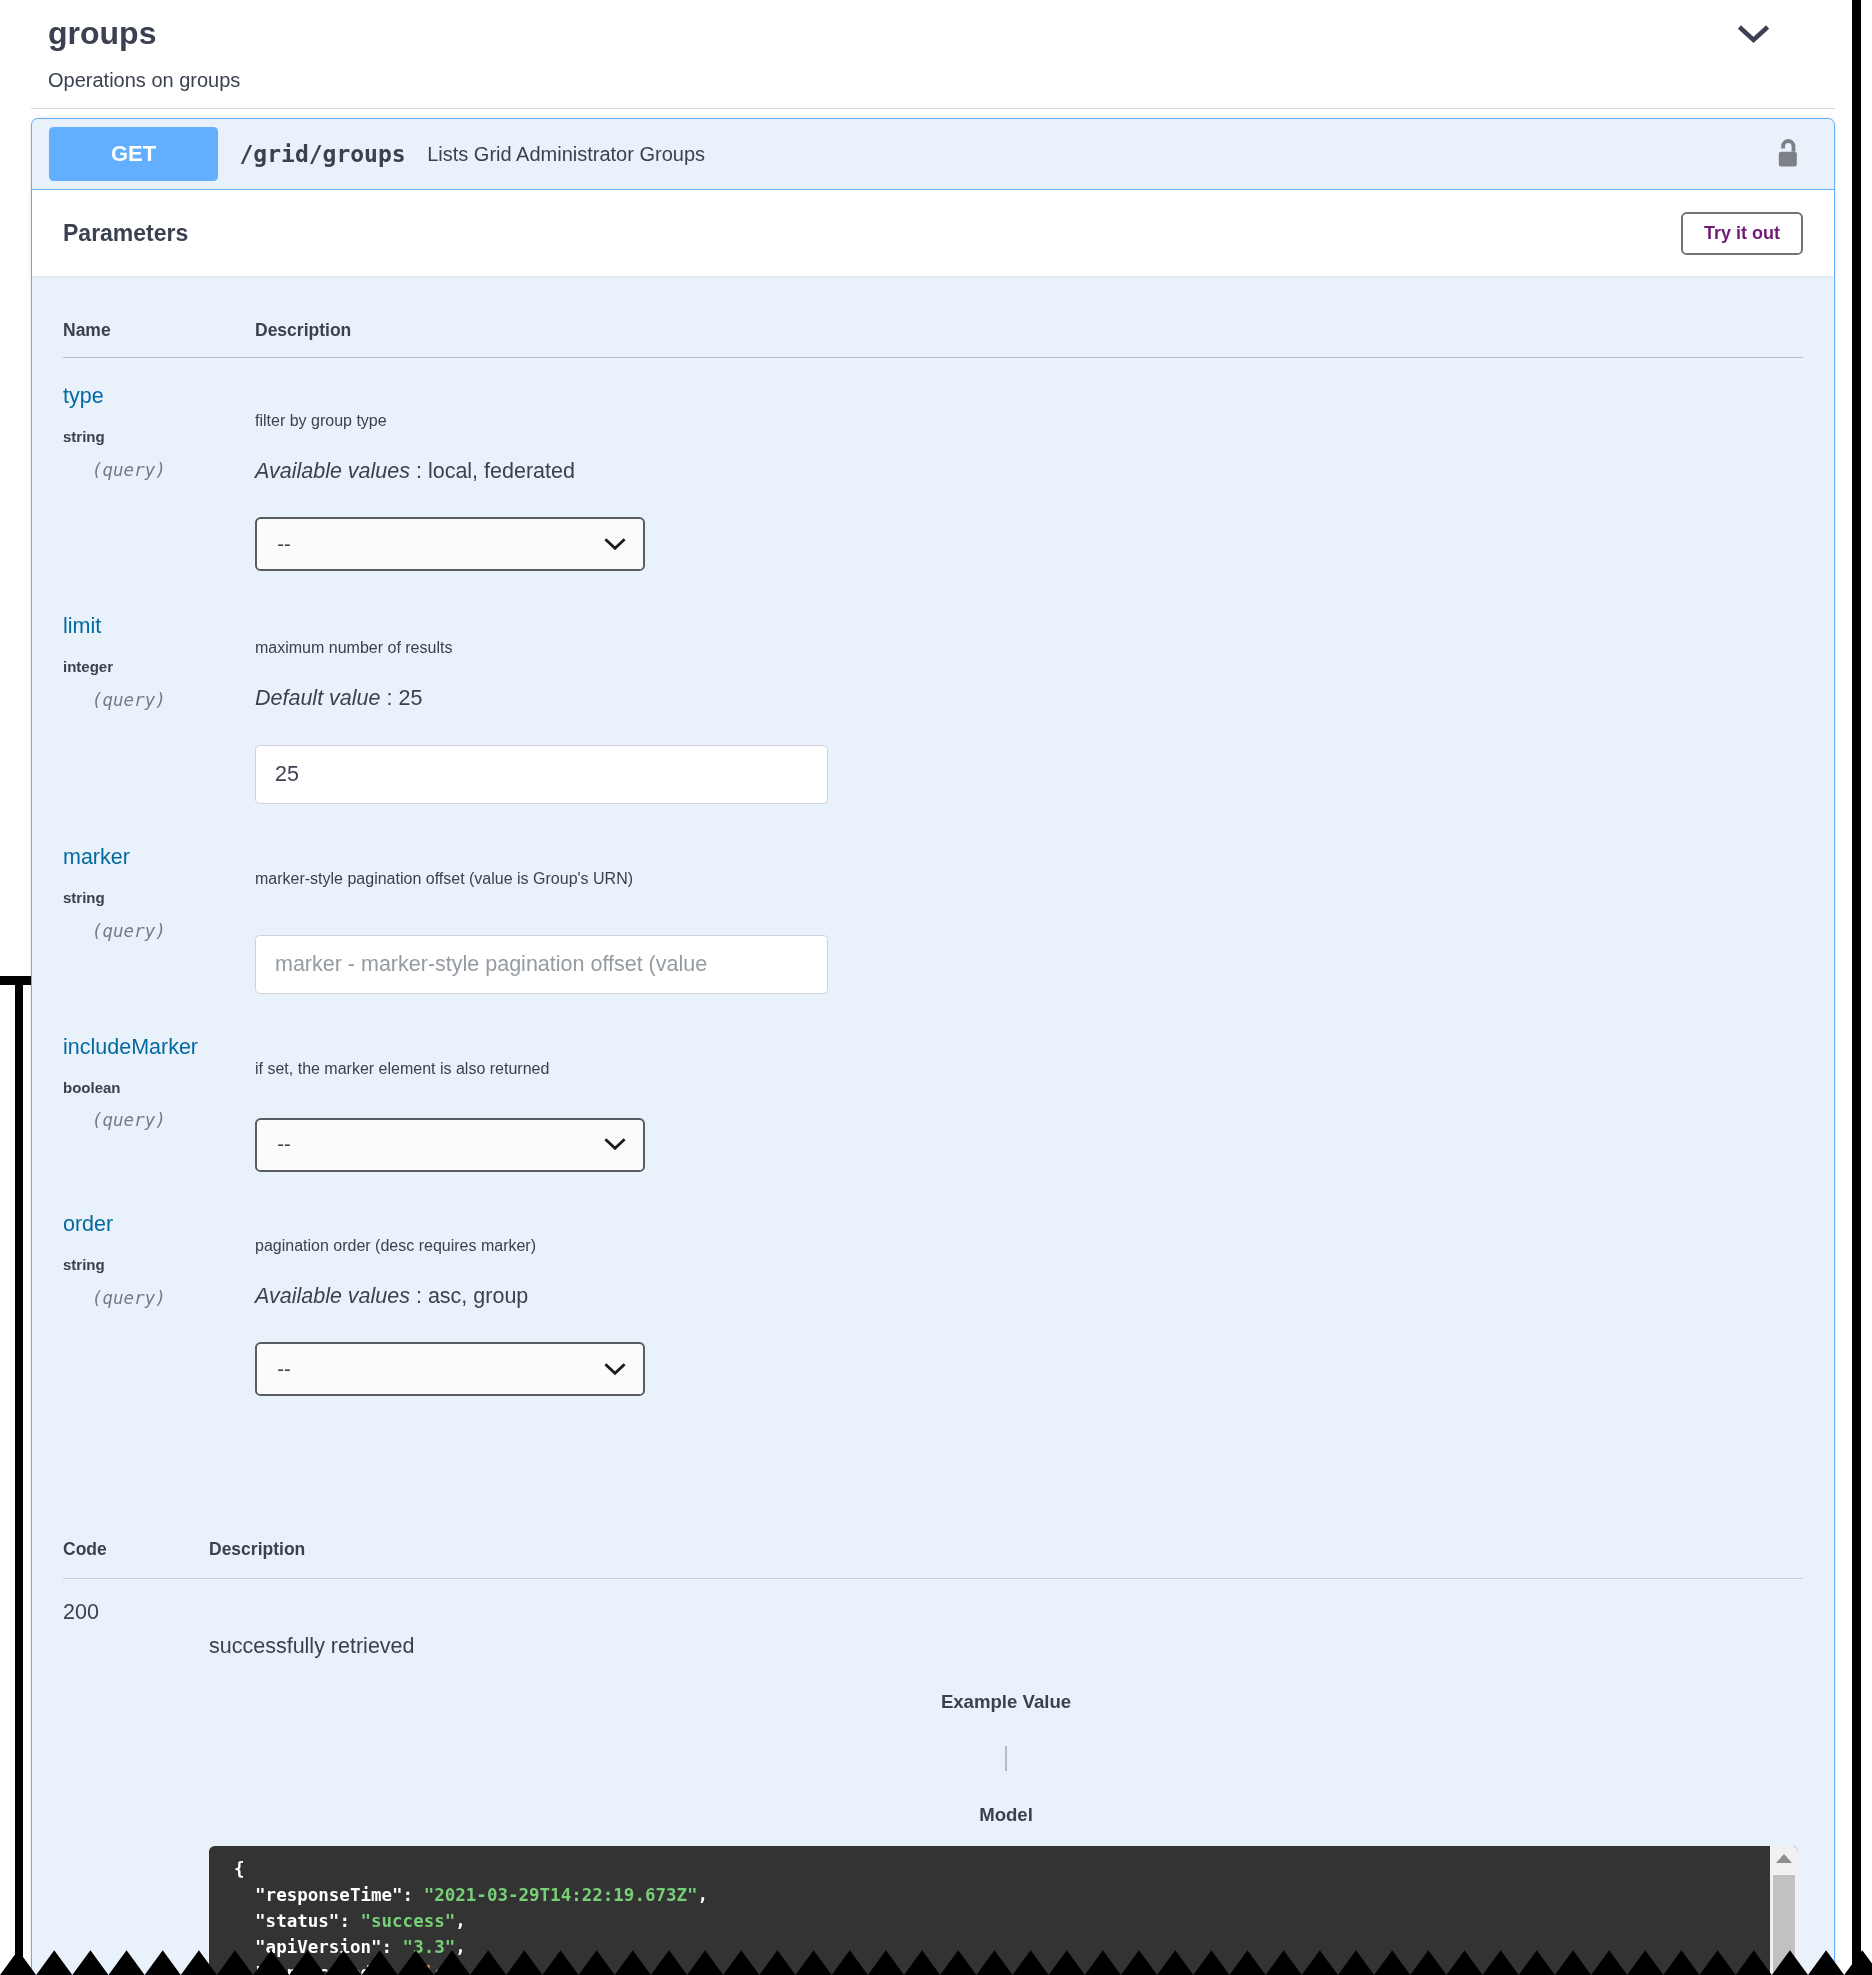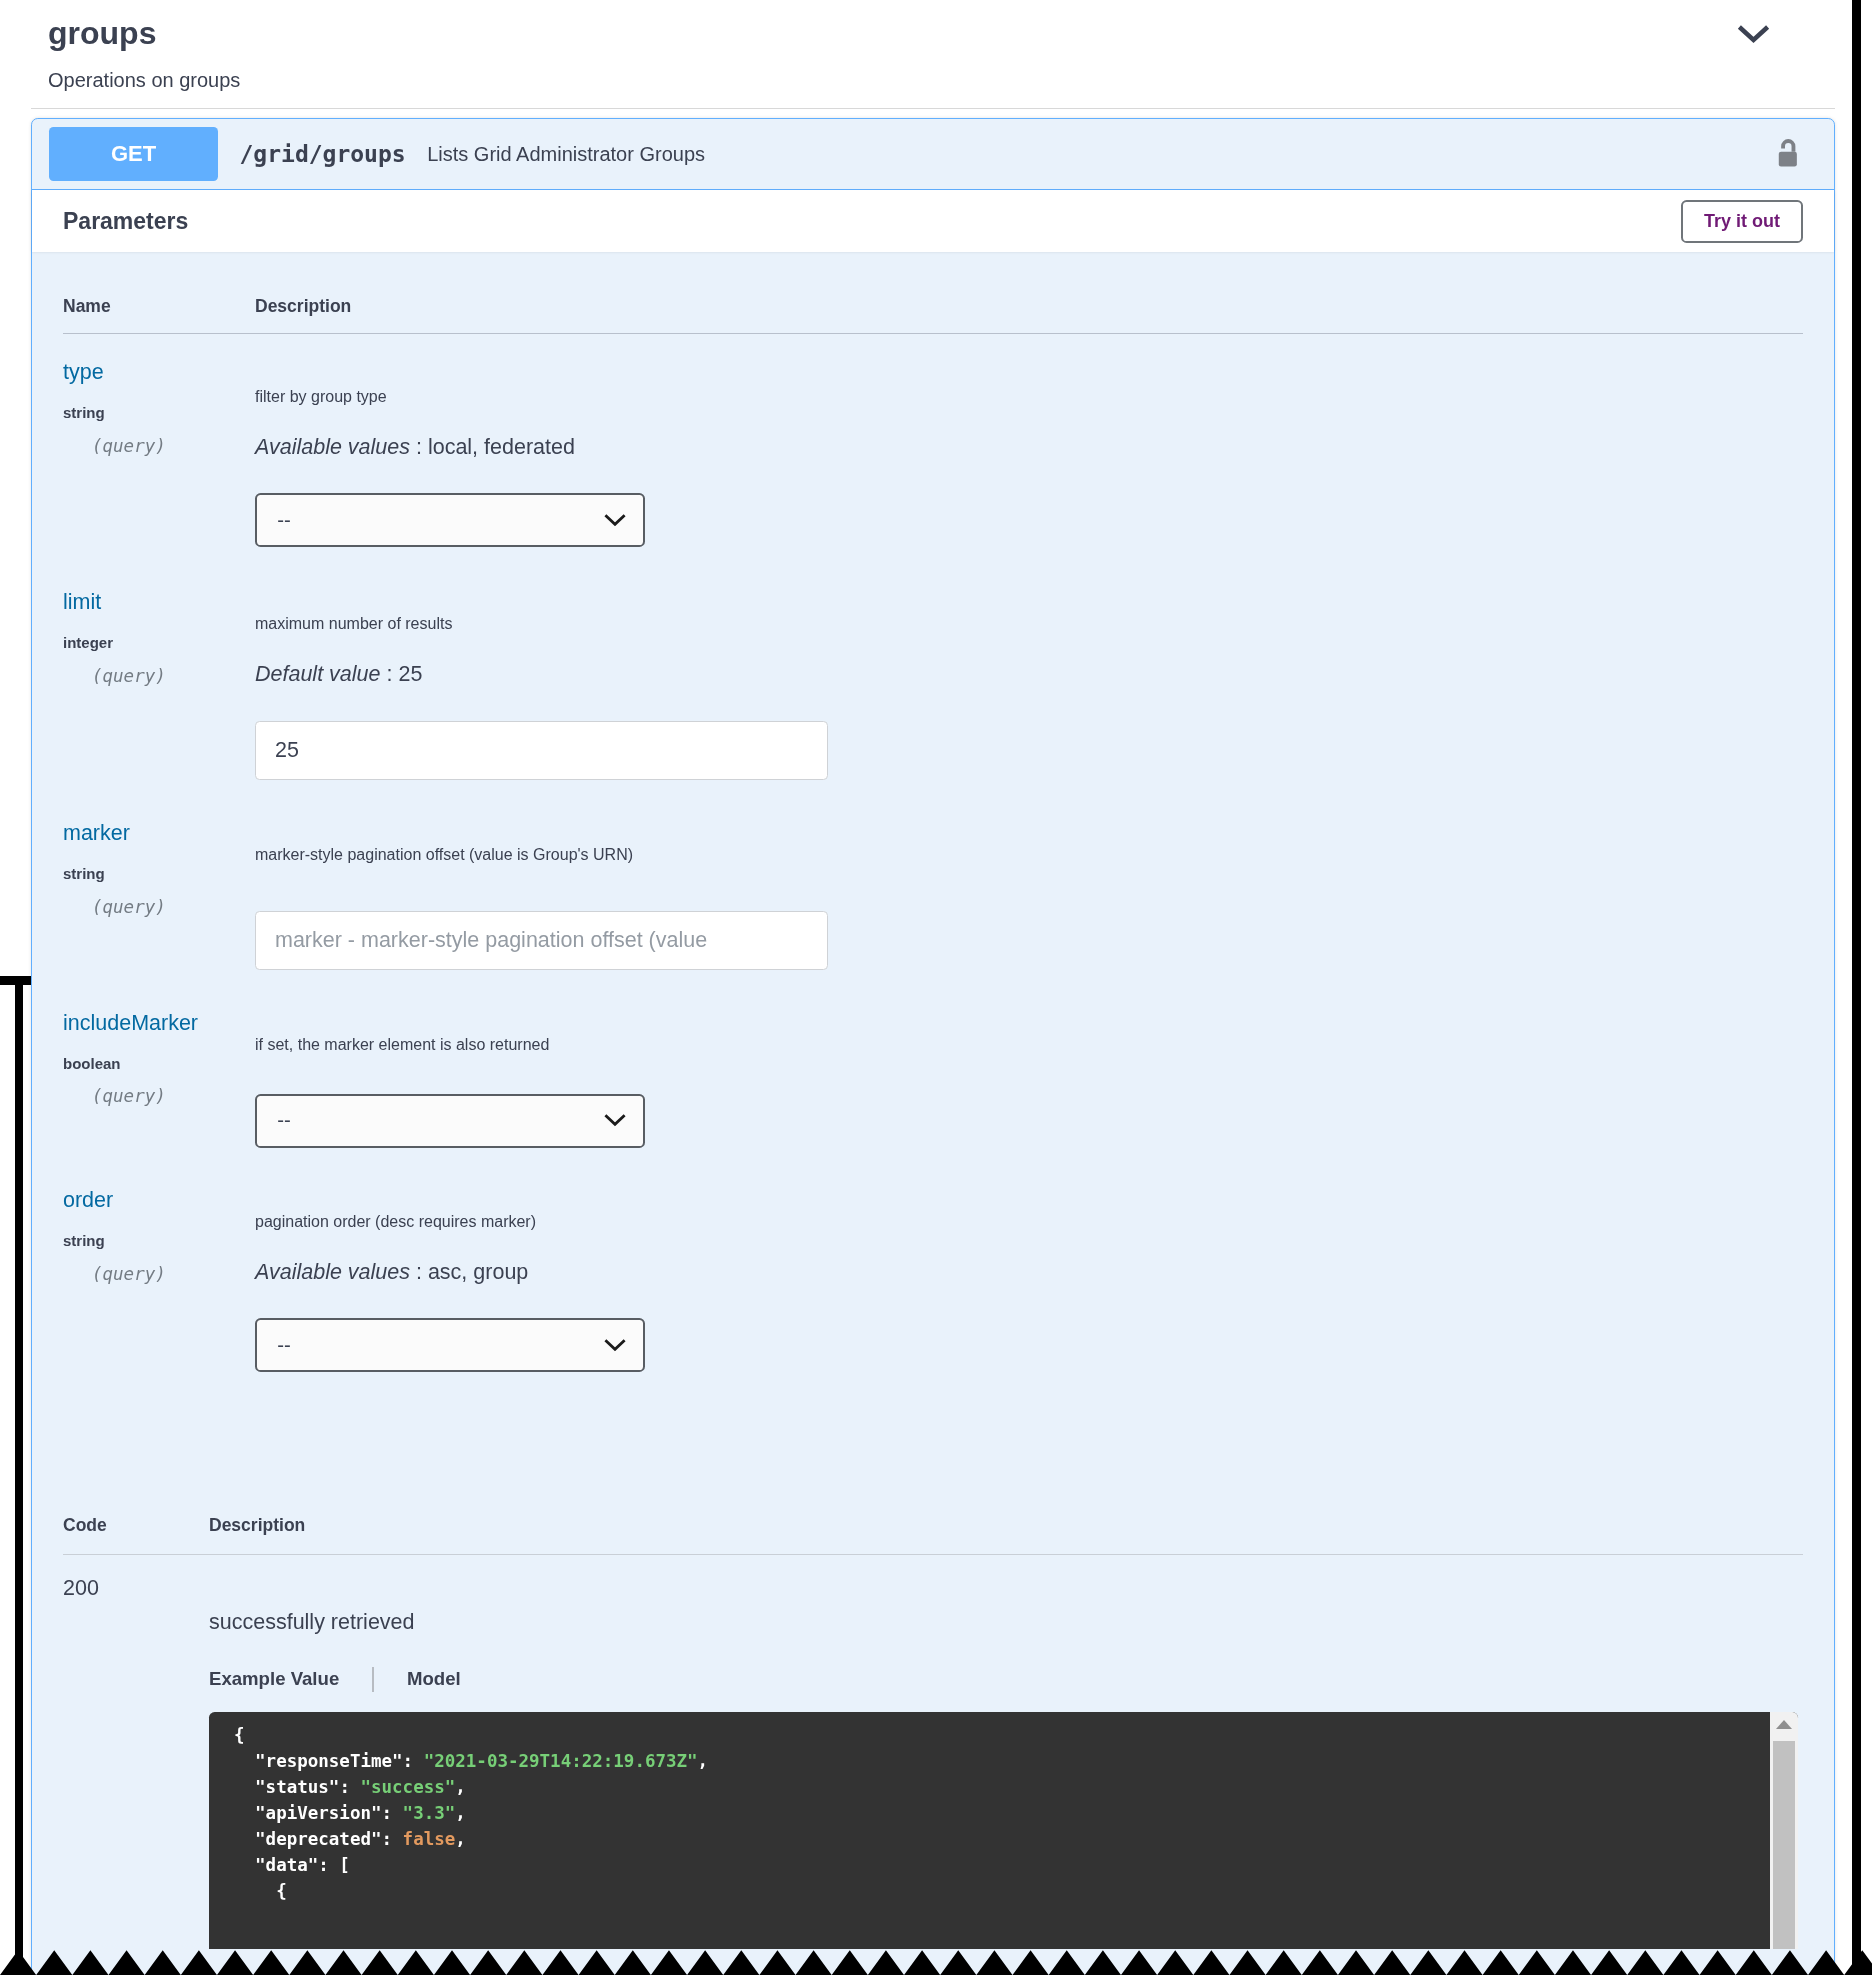--- a/index.html
+++ b/index.html
@@ -24,21 +24,21 @@
            background:#e9f2fb;min-height:1921px;box-shadow:0 0 3.4px rgba(0,0,0,.12);}
   .op-summary{display:flex;align-items:center;gap:21.5px;padding:8px 17px;border-bottom:1.7px solid #61affe;}
   .get-btn{min-width:169px;height:54px;background:#61affe;border:none;border-radius:4.5px;
            color:#fff;font-size:22px;font-weight:700;display:flex;align-items:center;justify-content:center;}
   .op-path{font-family:"DejaVu Sans Mono","Liberation Mono",monospace;font-weight:700;font-size:23px;color:#3b4151;}
   .op-desc{font-size:20px;color:#3b4151;}
   .op-lock{margin-left:auto;padding-right:14.7px;cursor:pointer;}
 
   
   .section-header{background:#fff;display:flex;align-items:center;justify-content:space-between;
-                  padding:0 31px;height:62px;box-shadow:0 1.1px 2.8px rgba(0,0,0,.10);}
+                  padding:0 31px;height:86px;box-shadow:0 1.1px 2.8px rgba(0,0,0,.10);}
   .section-title{font-size:23px;font-weight:600;color:#3b4151;}
   .try-btn{background:#fff;border:2.8px solid #70757a;border-radius:5.6px;padding:9px 21px;
            font-size:18px;font-weight:600;color:#701a75;font-family:"Liberation Sans",sans-serif;}
   .ct-wrap{display:flex;align-items:center;gap:25px;}
   .ct-label{font-size:20.3px;font-weight:600;color:#3b4151;}
   .ct-select{position:relative;width:393px;height:54px;background:#f7f7f7;border:2.8px solid #33363b;
              border-radius:4.5px;display:flex;align-items:center;padding-left:22.6px;
              font-size:21.5px;font-weight:600;color:#3b4151;cursor:pointer;box-sizing:border-box;}
 
   
@@ -66,21 +66,21 @@
   .row-gap1{margin-top:17px;}
   .row-gap2{margin-top:14.7px;}
 
   
   .resp-table{padding:47px 31px 0 31px;}
   .r-thead{display:grid;grid-template-columns:146px 1fr;padding-bottom:18px;
            border-bottom:1.7px solid #c9cfd6;}
   .r-row{display:grid;grid-template-columns:146px 1fr;padding-top:20.3px;}
   .r-code{font-size:21.5px;color:#3b4151;}
   .r-desc{font-size:21.5px;color:#3b4151;margin-top:34px;}
-  .r-tabs{display:flex;align-items:center;gap:33px;margin-top:32px;}
+  .r-tabs{display:flex;align-items:center;gap:33px;margin-top:32px;flex-direction:column;}
   .tab{font-size:18.6px;font-weight:700;color:#3b4151;cursor:pointer;}
   .tab-divider{width:1.7px;height:25px;background:#b7bcc2;}
 
   
   .codeblock{margin-top:20.3px;width:1589px;height:237px;background:#333333;border-radius:5.6px 5.6px 0 0;
              display:flex;overflow:hidden;}
   .code-pre{flex:1;padding:10.2px 0 0 25px;font-family:"DejaVu Sans Mono","Liberation Mono",monospace;
             font-size:17.5px;font-weight:700;line-height:26px;white-space:pre;color:#fff;}
   .c-p{color:#ffffff;} .c-k{color:#ffffff;} .c-s{color:#77cf77;} .c-w{color:#e39a5f;}
   .code-scroll{width:28px;background:#f1f1f1;position:relative;}

